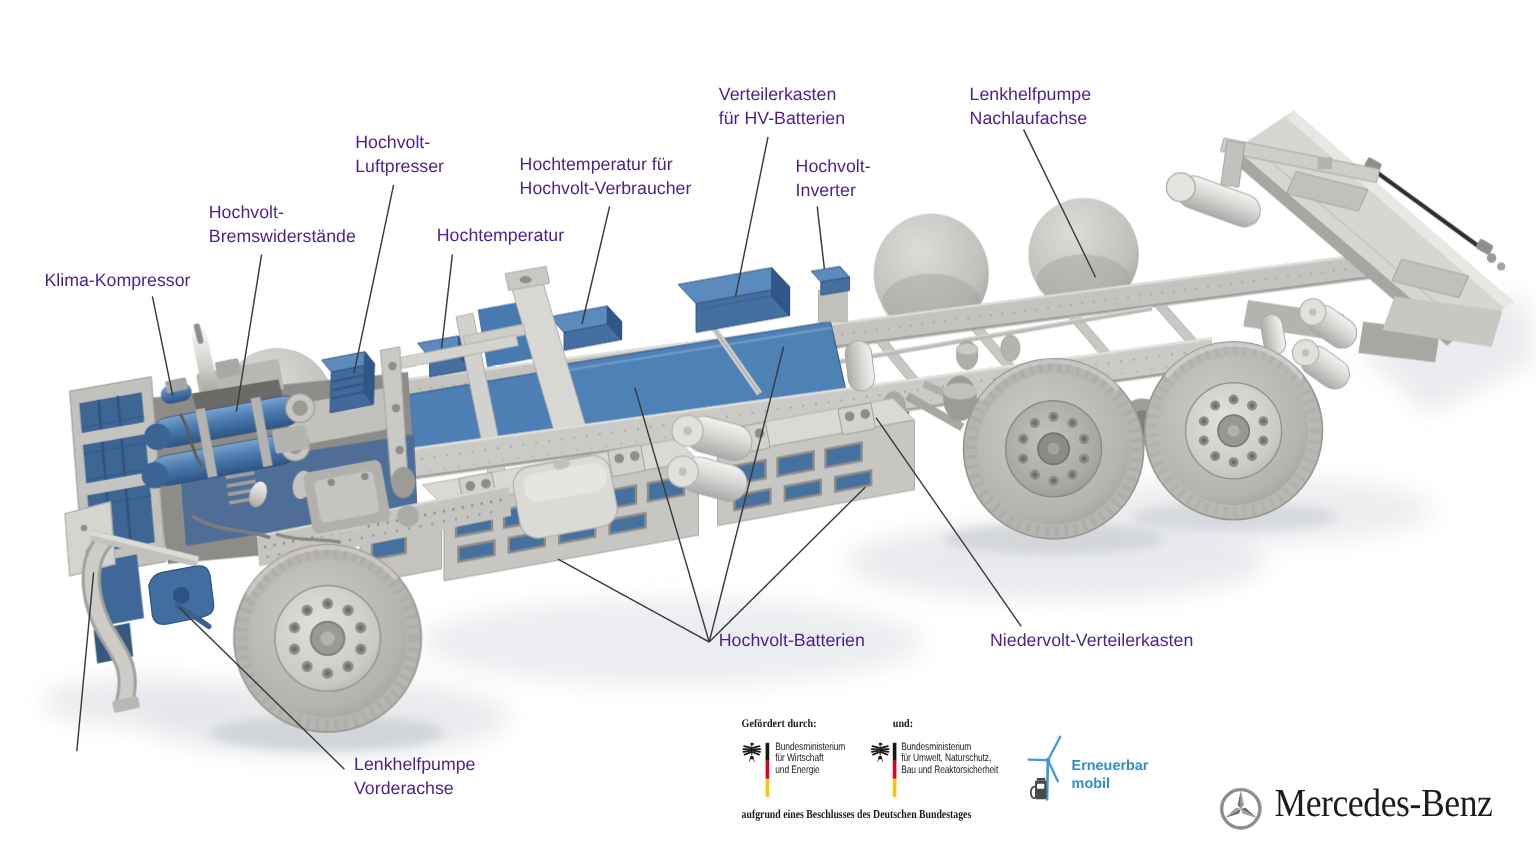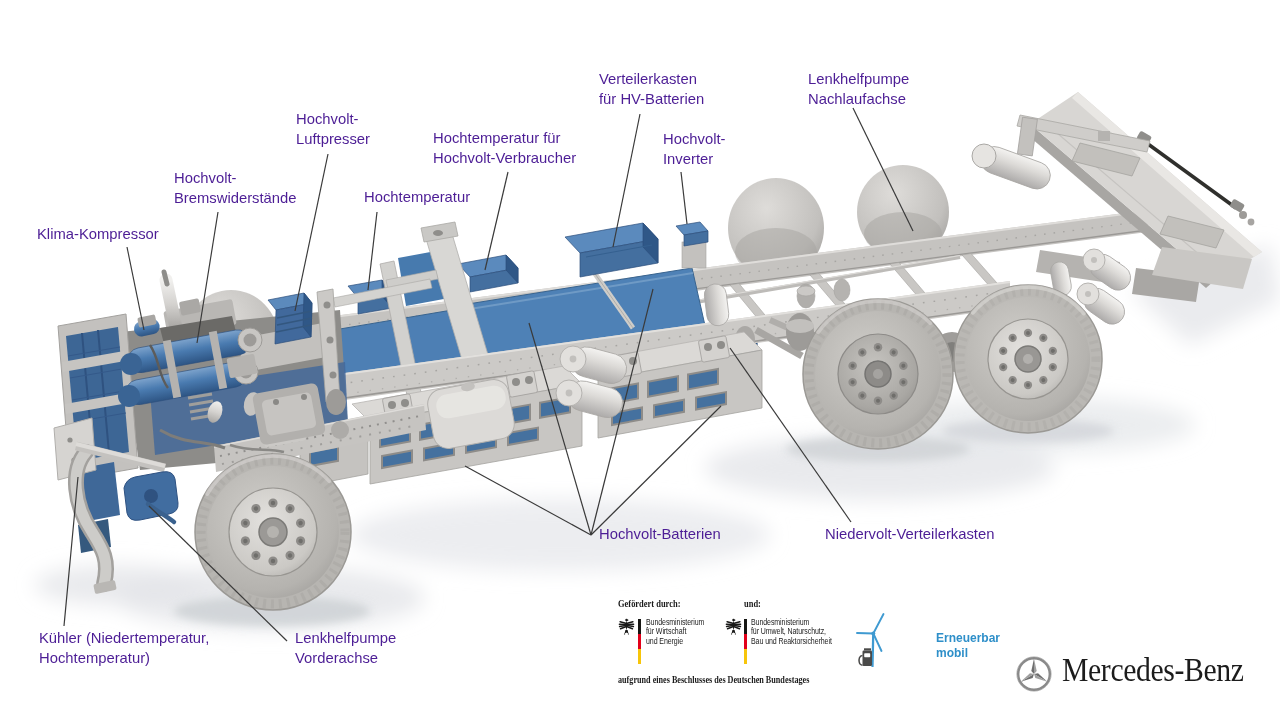--- a/index.html
+++ b/index.html
@@ -10,21 +10,21 @@
            color:#4c1d95;white-space:pre-line;}
   .fund-caption{position:absolute;font-family:"Liberation Serif",serif;font-weight:600;
                 font-size:9.6px;color:#1b1b1b;transform:scaleX(0.88);transform-origin:left top;}
   .ministry-text{position:absolute;font-size:9px;line-height:9.4px;color:#1b1b1b;
                  white-space:pre-line;transform:scaleX(0.78);transform-origin:left top;letter-spacing:-0.1px;}
   .flag-bar{position:absolute;width:3px;height:45px;}
   .flag-bar .b{position:absolute;left:0;width:3px;height:15px;}
   .fund-note{position:absolute;font-family:"Liberation Serif",serif;font-weight:700;
              font-size:10.2px;color:#1b1b1b;transform:scaleX(0.8);transform-origin:left top;}
   .program-text{position:absolute;font-weight:700;font-size:12px;line-height:14.6px;
-                color:#2e8fc9;white-space:pre-line;letter-spacing:0;margin-left:43px;}
+                color:#2e8fc9;white-space:pre-line;letter-spacing:0;}
   .brand-wordmark{position:absolute;font-family:"Liberation Serif",serif;font-size:33px;
                   color:#1c1c1c;transform:scaleX(0.9);transform-origin:left top;letter-spacing:-0.4px;}
 </style>
 </head>
 <body>
 
 <div class="stage">
 
 <svg class="art" viewBox="0 0 1280 720">
   <defs>
@@ -526,22 +526,20 @@
 Hochvolt-Verbraucher</div>
 <div class="callout" style="left:364px;top:187px">Hochtemperatur</div>
 <div class="callout" style="left:599px;top:69px">Verteilerkasten
 für HV-Batterien</div>
 <div class="callout" style="left:663px;top:129px">Hochvolt-
 Inverter</div>
 <div class="callout" style="left:808px;top:69px">Lenkhelfpumpe
 Nachlaufachse</div>
 <div class="callout" style="left:599px;top:524px">Hochvolt-Batterien</div>
 <div class="callout" style="left:825px;top:524px">Niedervolt-Verteilerkasten</div>
-<div class="callout" style="left:39px;top:628px">Kühler (Niedertemperatur,
-Hochtemperatur)</div>
 <div class="callout" style="left:295px;top:628px">Lenkhelfpumpe
 Vorderachse</div>
 
 <div class="fund-caption" style="left:618px;top:598px">Gefördert durch:</div>
 <div class="fund-caption" style="left:744px;top:598px">und:</div>
 
 <svg class="art" style="left:618px;top:618px;width:17px;height:18px" viewBox="0 0 16 18">
   <use href="#bundesadler"></use>
 </svg>
 <div class="flag-bar" style="left:638px;top:619px">

